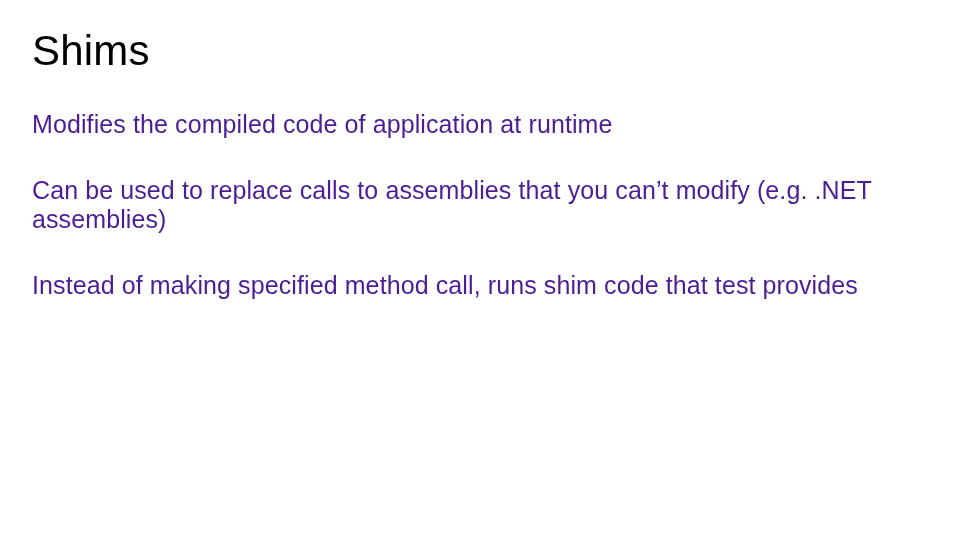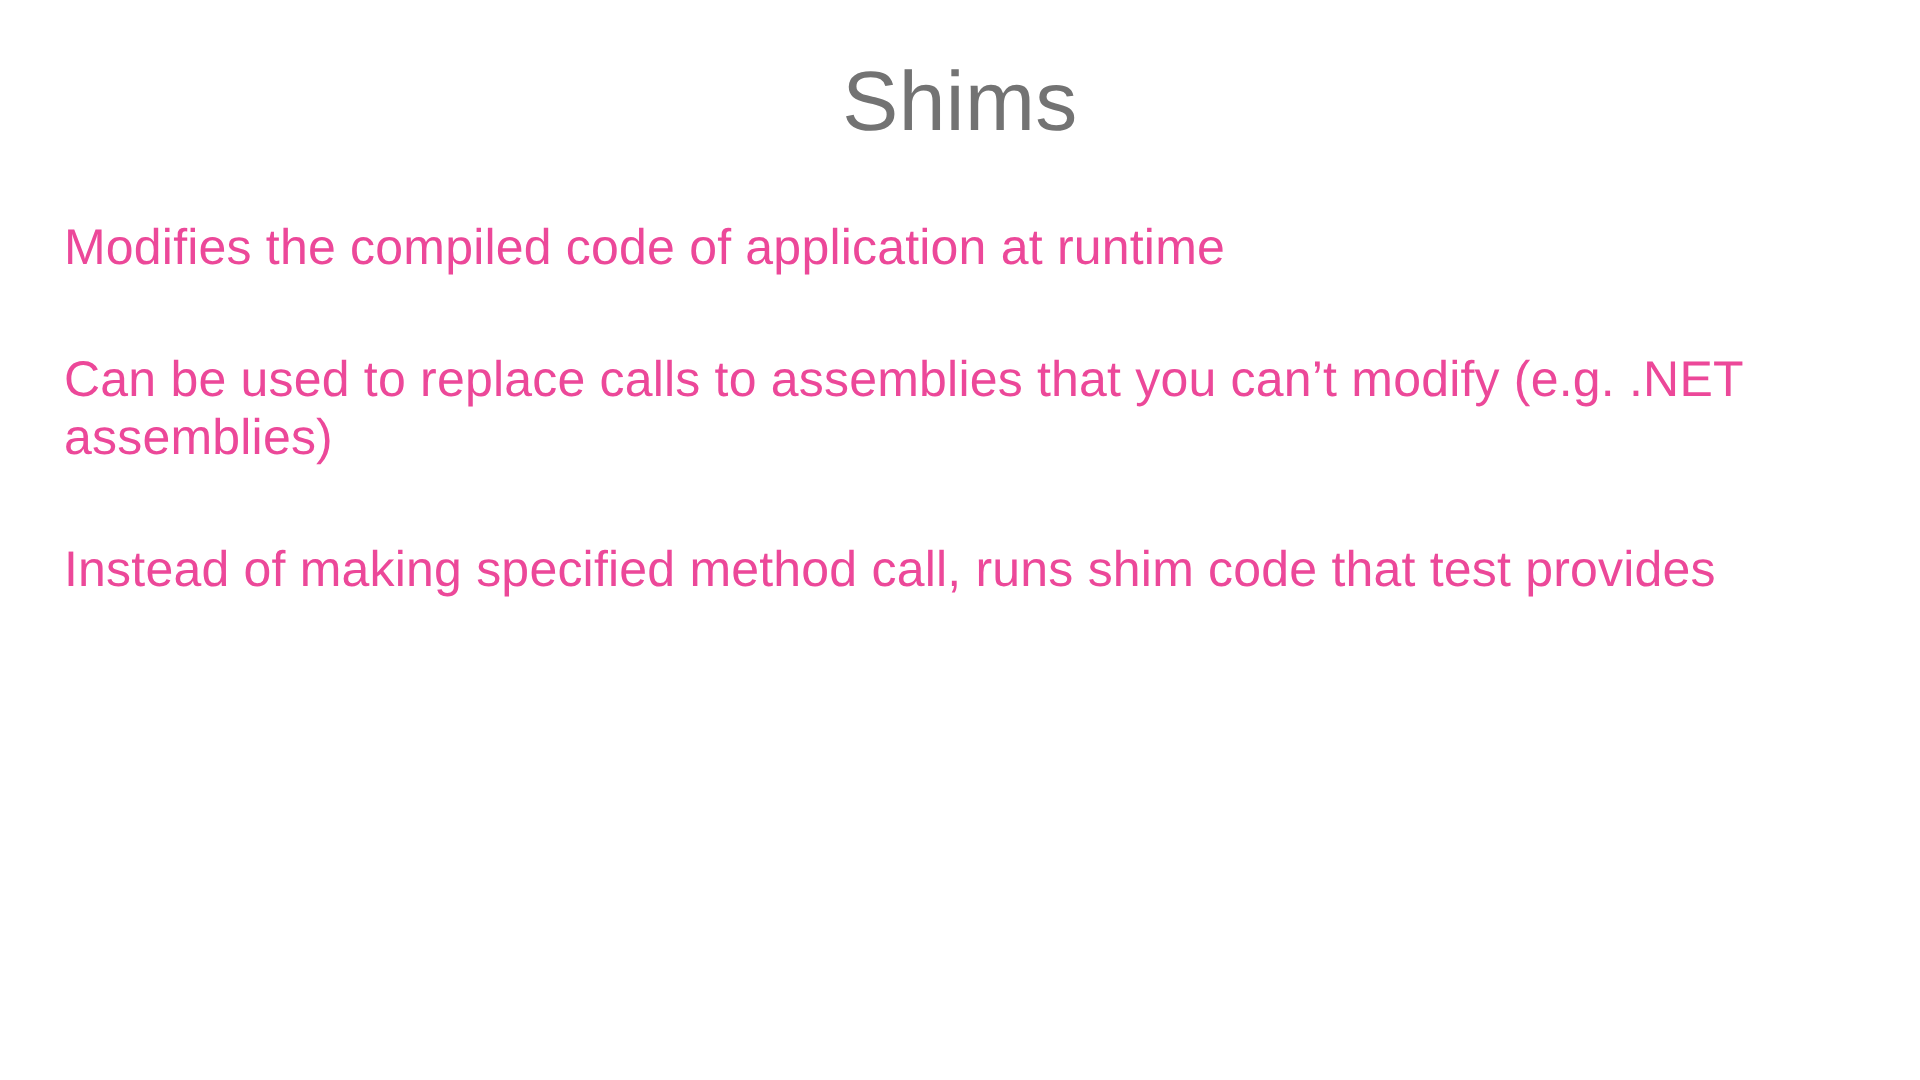--- a/index.html
+++ b/index.html
@@ -11,30 +11,29 @@
     }
     .slide {
       width: 960px;
       height: 540px;
       padding: 28px 32px 0 32px;
       position: relative;
     }
     .title {
       font-size: 42px;
       font-weight: 300;
-      color: #737373;
+      color: #000000;
       line-height: 1.1;
       margin-bottom: 36px;
       letter-spacing: 0.2px;
-      text-align: center;
     }
     .body p {
       font-size: 25px;
       font-weight: 300;
-      color: #ec4899;
+      color: #4c1d95;
       line-height: 1.18;
       margin-bottom: 36px;
       letter-spacing: 0.1px;
     }
   </style>
 </head>
 <body>
 
 <div class="slide">
   <h1 class="title">Shims</h1>

